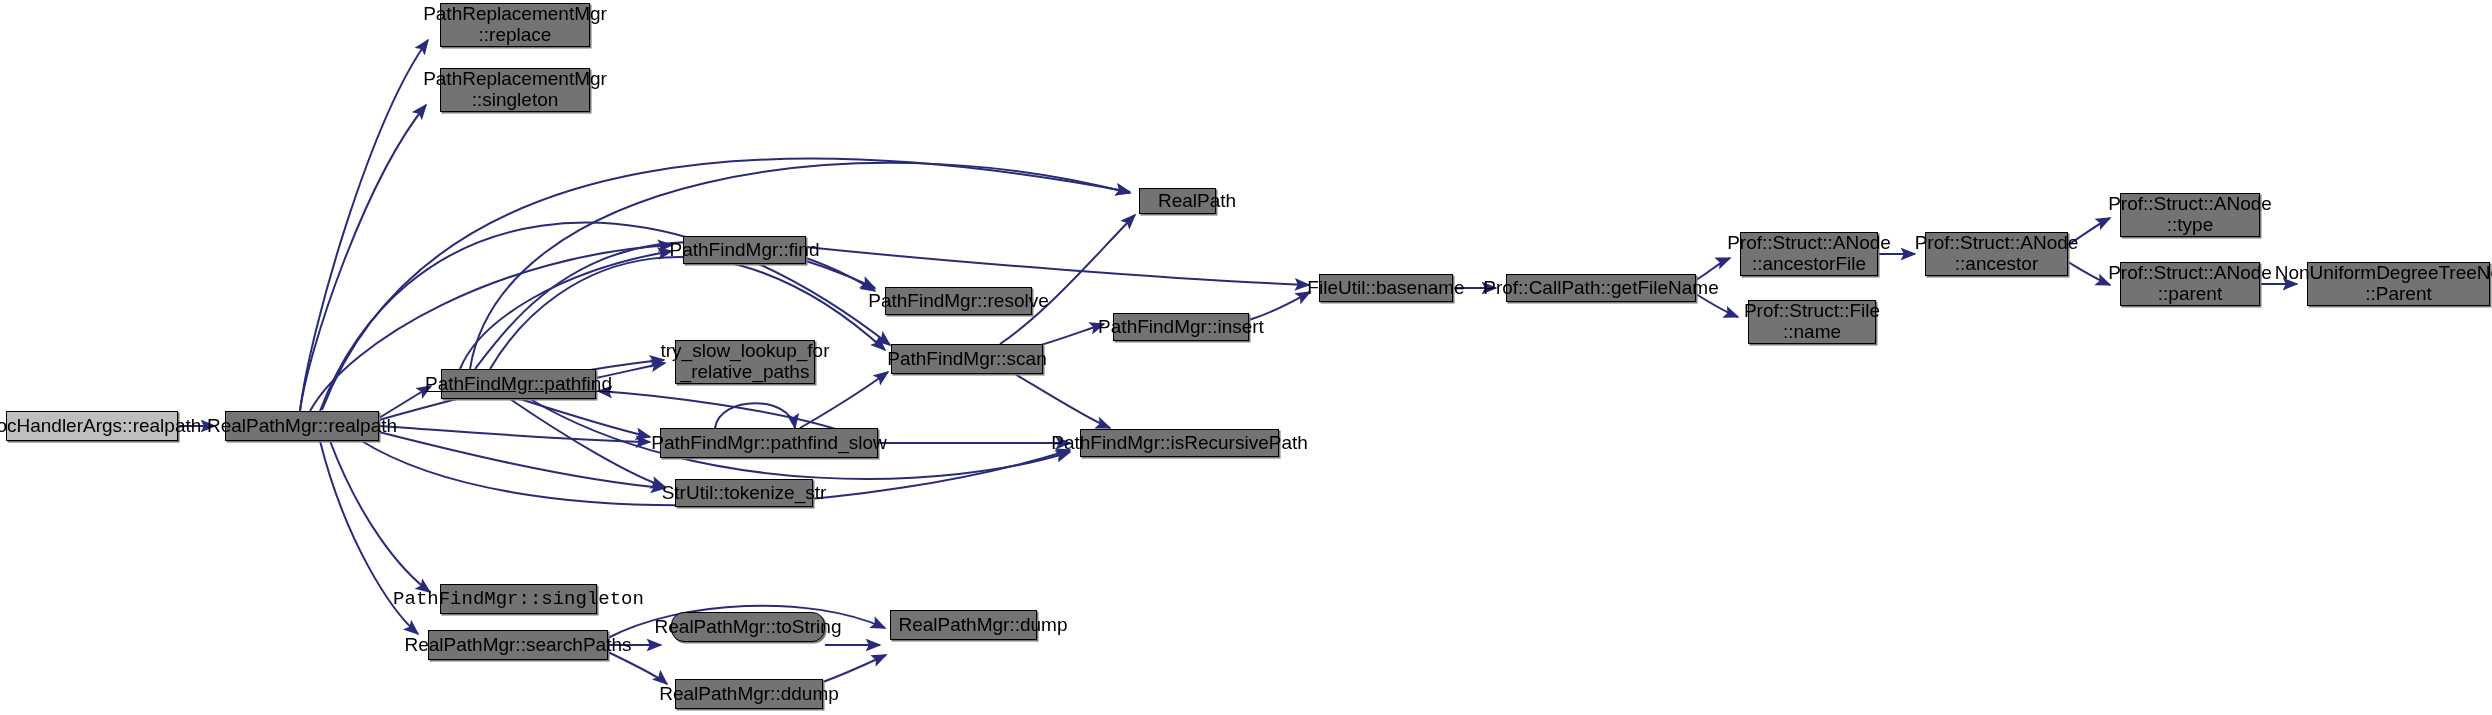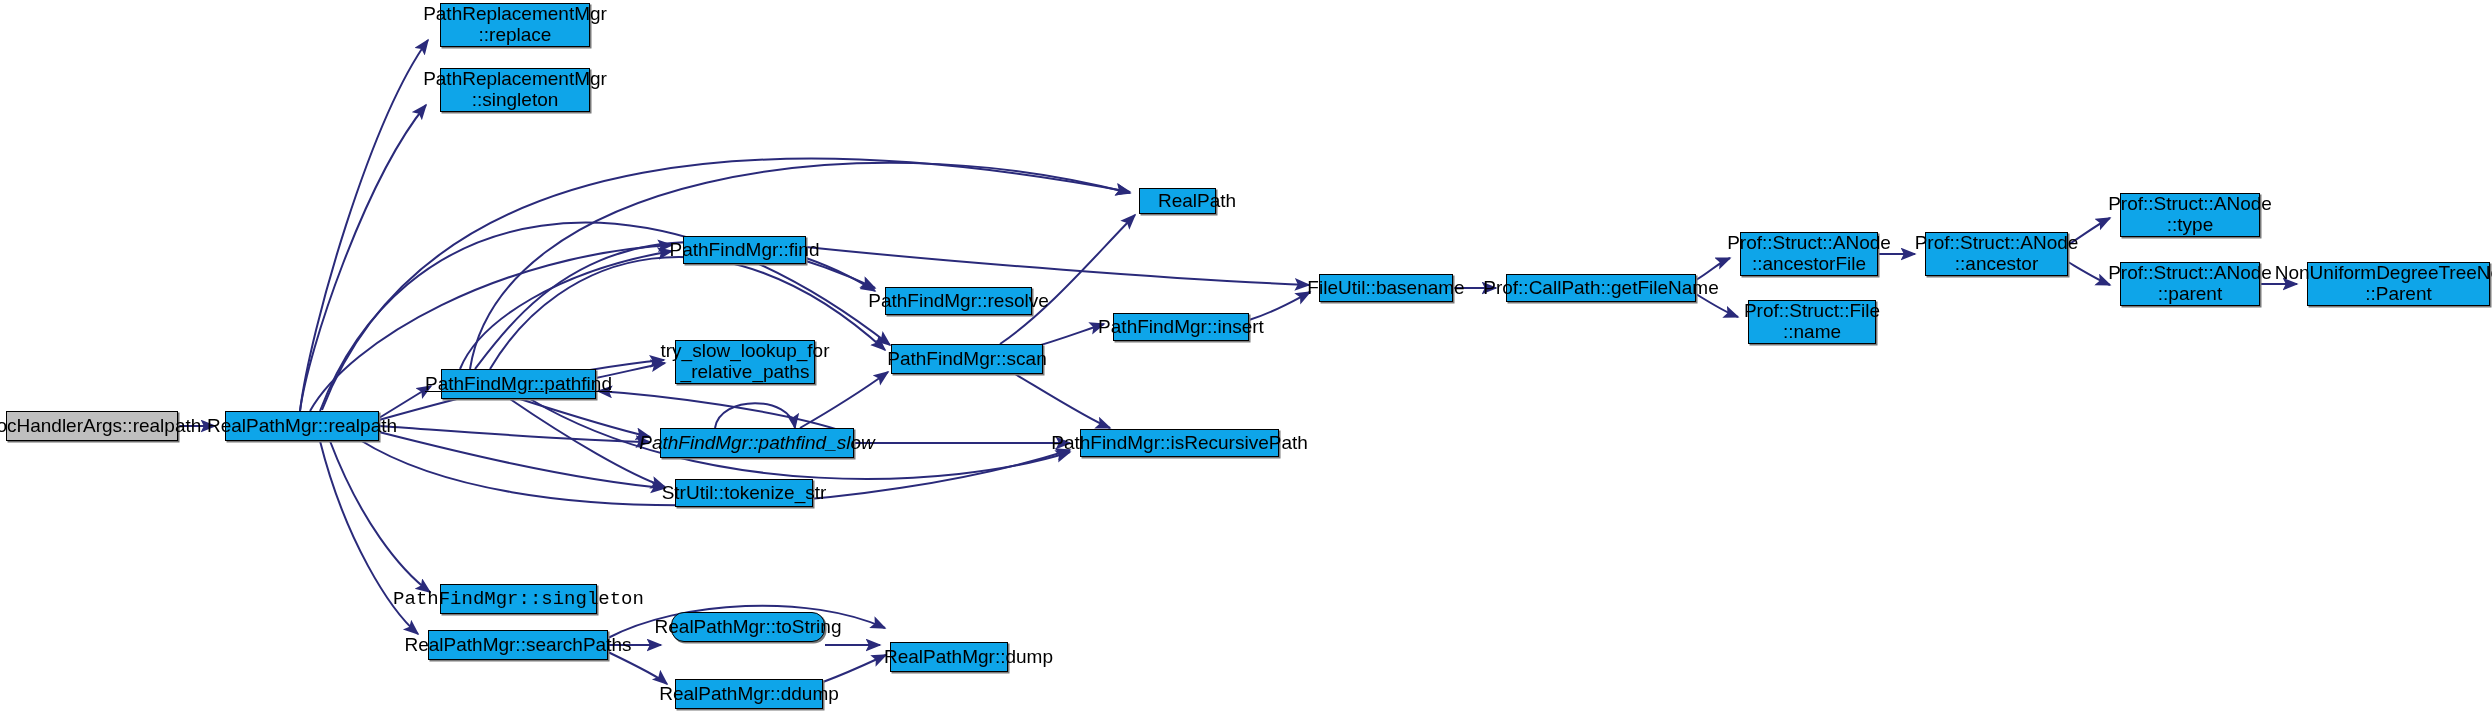--- a/index.html
+++ b/index.html
@@ -3,21 +3,21 @@
 <meta charset="utf-8">
 <style>
   html,body{margin:0;padding:0;background:#ffffff;}
   body{font-family:"Liberation Sans",sans-serif;}
   #graph{position:relative;width:2492px;height:715px;background:#fff;overflow:hidden;}
   #edges{position:absolute;left:0;top:0;width:2492px;height:715px;pointer-events:none;}
   .node{
     position:absolute;
     box-sizing:border-box;
     border:1px solid #000;
-    background:#0ea5e9;
+    background:#737373;
     color:#000;
     display:flex;
     align-items:center;
     justify-content:center;
     text-align:center;
     font-size:19px;
     line-height:1.08;
     white-space:pre-line;
     box-shadow:1.5px 1.5px 0 0 #7a7a7a;
     letter-spacing:0px;
@@ -85,27 +85,27 @@
     <div class="node" style="left: 440px; top: 3px; width: 150px; height: 44px;">PathReplacementMgr
 ::replace</div>
     <div class="node" style="left: 440px; top: 68px; width: 150px; height: 44px;">PathReplacementMgr
 ::singleton</div>
     <div class="node" style="left: 441px; top: 369px; width: 155px; height: 30px; text-decoration: underline;">PathFindMgr::pathfind</div>
     <div class="node" style="left: 440px; top: 584px; width: 157px; height: 30px; font-family: Liberation Mono, monospace;">PathFindMgr::singleton</div>
     <div class="node" style="left: 428px; top: 630px; width: 180px; height: 30px;">RealPathMgr::searchPaths</div>
     <div class="node" style="left: 683px; top: 236px; width: 123px; height: 28px;">PathFindMgr::find</div>
     <div class="node" style="left: 675px; top: 340px; width: 140px; height: 44px;">try_slow_lookup_for
 _relative_paths</div>
-    <div class="node" style="left: 660px; top: 428px; width: 194px; height: 30px; font-style: italic;">PathFindMgr::pathfind_slow</div>
+    <div class="node" style="left: 660px; top: 428px; width: 218px; height: 30px;">PathFindMgr::pathfind_slow</div>
     <div class="node" style="left: 675px; top: 479px; width: 138px; height: 28px;">StrUtil::tokenize_str</div>
     <div class="node" style="left: 671px; top: 612px; width: 154px; height: 30px; border-radius: 13px;">RealPathMgr::toString</div>
     <div class="node" style="left: 675px; top: 679px; width: 148px; height: 30px;">RealPathMgr::ddump</div>
     <div class="node" style="left: 885px; top: 287px; width: 147px; height: 28px;">PathFindMgr::resolve</div>
     <div class="node" style="left: 891px; top: 344px; width: 152px; height: 30px;">PathFindMgr::scan</div>
-    <div class="node" style="left: 890px; top: 642px; width: 118px; height: 30px; padding-left: 39px;">RealPathMgr::dump</div>
+    <div class="node" style="left: 890px; top: 610px; width: 147px; height: 30px; padding-left: 39px;">RealPathMgr::dump</div>
     <div class="node" style="left: 1139px; top: 188px; width: 77px; height: 26px; padding-left: 39px;">RealPath</div>
     <div class="node" style="left: 1113px; top: 313px; width: 136px; height: 28px;">PathFindMgr::insert</div>
     <div class="node" style="left: 1080px; top: 429px; width: 199px; height: 28px;">PathFindMgr::isRecursivePath</div>
     <div class="node" style="left: 1319px; top: 274px; width: 134px; height: 28px;">FileUtil::basename</div>
     <div class="node" style="left: 1506px; top: 274px; width: 190px; height: 28px;">Prof::CallPath::getFileName</div>
     <div class="node" style="left: 1740px; top: 232px; width: 138px; height: 44px;">Prof::Struct::ANode
 ::ancestorFile</div>
     <div class="node" style="left: 1748px; top: 300px; width: 128px; height: 44px;">Prof::Struct::File
 ::name</div>
     <div class="node" style="left: 1925px; top: 232px; width: 143px; height: 44px;">Prof::Struct::ANode

